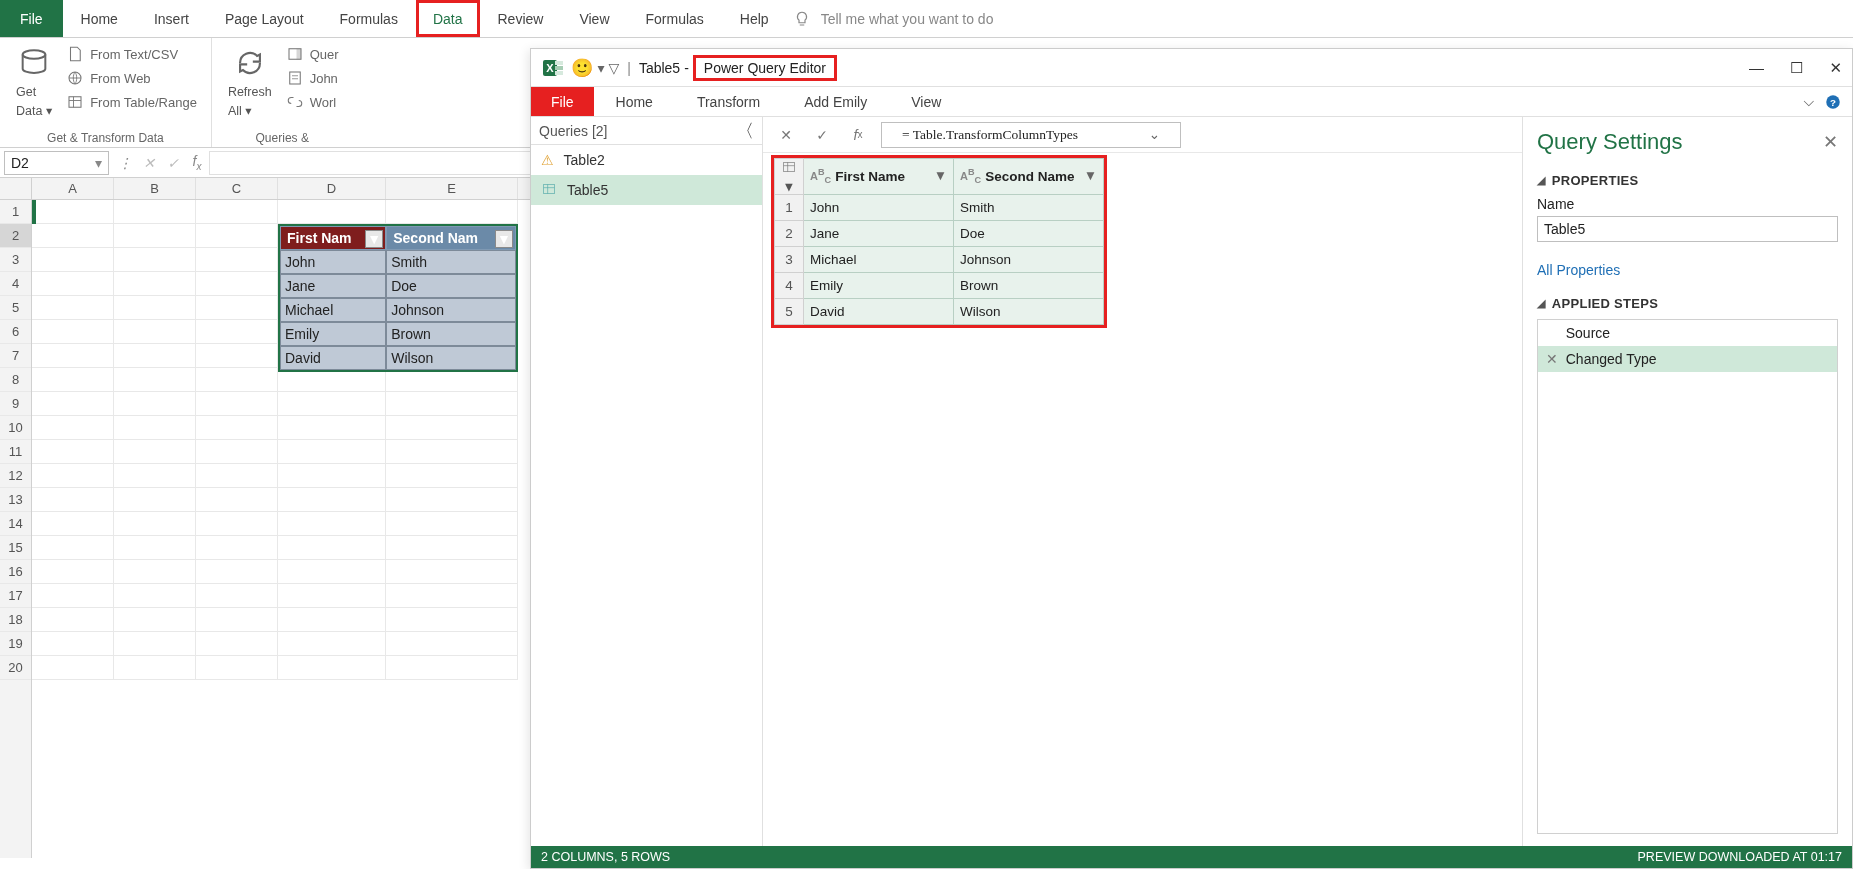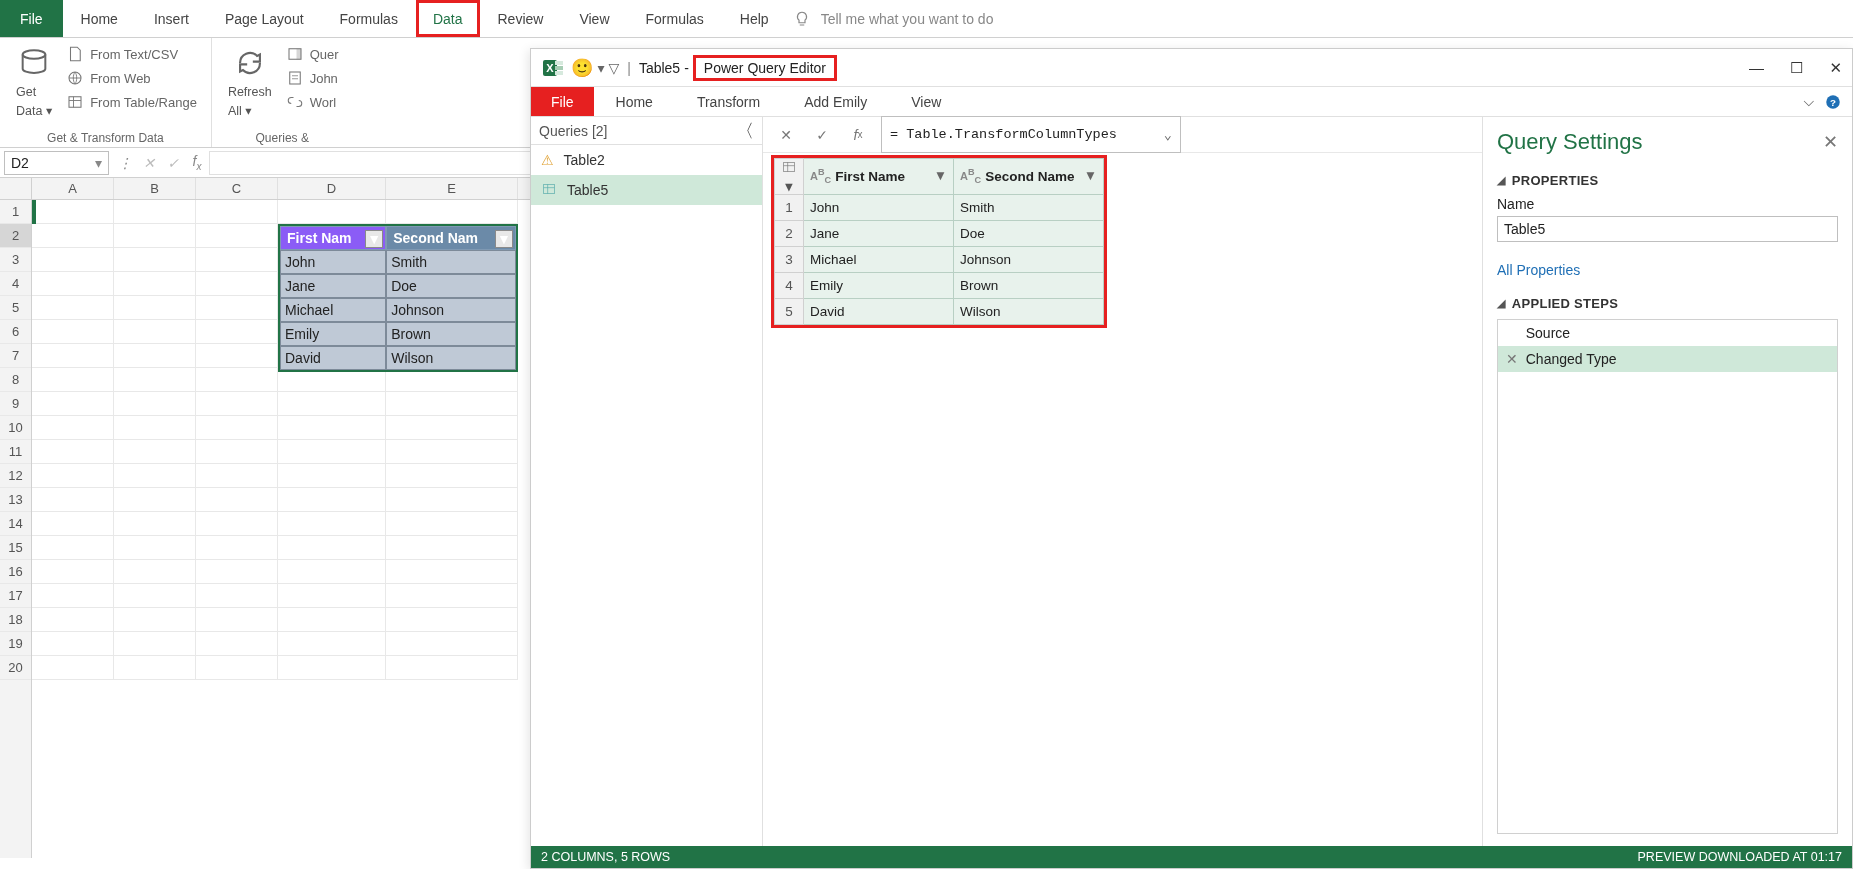--- a/index.html
+++ b/index.html
@@ -44,21 +44,21 @@
 .colhdr.wE{width:132px}
 .gridrows{}
 .gridrow{display:flex;height:24px}
 .cell{width:82px;border-right:1px solid #e8e8e8;border-bottom:1px solid #e8e8e8}
 .cell.wD{width:108px}
 .cell.wE{width:132px}
 
 .xl-table{position:absolute;left:246px;top:46px;width:240px;border:2px solid #217346}
 .xl-table .hdr{display:flex}
 .xl-table .hdr .th{background:#6b8aa8;color:#fff;font-weight:600;height:24px;display:flex;align-items:center;padding:0 6px;border:1px solid #7f99b3;position:relative}
-.xl-table .hdr .th:first-child{background:#8b5cf6}
+.xl-table .hdr .th:first-child{background:#7f1d1d}
 .xl-table .th .dd{position:absolute;right:2px;top:3px;width:18px;height:18px;border:1px solid #8a8a8a;background:#e8e8e8;display:flex;align-items:center;justify-content:center}
 .xl-table .tr{display:flex}
 .xl-table .td{background:#bfc9d6;height:24px;display:flex;align-items:center;padding:0 4px;border:1px solid #7d8a99;color:#222}
 .xl-table .w1{width:108px}
 .xl-table .w2{width:132px}
 .greenbar{position:absolute;left:0;top:22px;width:4px;height:24px;background:#217346}
 
 .pq{position:absolute;left:530px;top:48px;right:0;bottom:0;background:#fff;border:1px solid #ccc;box-shadow:-2px 2px 10px rgba(0,0,0,.1);display:flex;flex-direction:column;z-index:5}
 .pq-title{height:38px;display:flex;align-items:center;padding:0 10px;border-bottom:1px solid #e0e0e0}
 .pq-title .xl-ic{width:24px;height:24px;margin-right:6px}
@@ -76,34 +76,34 @@
 .queries{width:232px;border-right:1px solid #e0e0e0;display:flex;flex-direction:column}
 .queries-hdr{height:28px;display:flex;align-items:center;justify-content:space-between;padding:0 8px;border-bottom:1px solid #e0e0e0;color:#555}
 .queries-hdr .collapse{font-size:18px;color:#444}
 .qitem{display:flex;align-items:center;height:30px;padding:0 10px;gap:10px;color:#333}
 .qitem.sel{background:#cfe8d9}
 .qitem .warn{color:#e0a030}
 
 .mid{flex:1;display:flex;flex-direction:column;min-width:0}
 .fxrow{height:36px;display:flex;align-items:center;gap:10px;padding:0 10px;border-bottom:1px solid #e8e8e8}
 .fxbtn{width:26px;height:26px;display:flex;align-items:center;justify-content:center;color:#777}
-.fxinput{flex:1;max-width:300px;height:37px;border:1px solid #bfbfbf;display:flex;align-items:center;padding:0 8px;font-family:Liberation Mono, monospace;font-size:13.5px;color:#222;justify-content:space-between}
+.fxinput{flex:1;max-width:300px;height:26px;border:1px solid #bfbfbf;display:flex;align-items:center;padding:0 20px;font-family:Liberation Serif, serif;font-size:13.5px;color:#222;justify-content:space-between}
 
 .pq-grid-wrap{padding:2px 8px 8px;align-self:flex-start}
 .pq-grid{border:3px solid #e62020;display:inline-block;background:#fff}
 .pq-grid table{border-collapse:collapse}
 .pq-grid th,.pq-grid td{border:1px solid #b8cfc3;height:26px;font-size:13.5px;text-align:left;padding:0 6px}
 .pq-grid th{background:#e8f2ec}
 .pq-grid td{background:#e8f2ec}
 .pq-grid .rownum{width:26px;background:#f1f1f1;text-align:center;color:#555;border:1px solid #d0d0d0}
 .pq-grid th.rownum{background:#f1f1f1}
 .pq-grid th .abc{color:#888;font-size:11px;margin-right:4px}
 .pq-grid th .dd{float:right;color:#666}
 
-.qset{width:370px;border-left:1px solid #e0e0e0;padding:12px 14px;display:flex;flex-direction:column}
+.qset{width:330px;border-left:1px solid #e0e0e0;padding:12px 14px;display:flex;flex-direction:column}
 .qset h2{font-weight:400;color:#217346;font-size:22px;margin:0;display:flex;justify-content:space-between;align-items:center}
 .qset .close{color:#777;font-size:18px}
 .sect-hdr{display:flex;align-items:center;color:#333;font-weight:700;font-size:13px;margin-top:18px;letter-spacing:.3px}
 .sect-hdr .tri{color:#555;margin-right:6px;font-size:11px}
 .prop-lbl{margin-top:8px;font-size:14px}
 .prop-input{margin-top:4px;border:1px solid #bfbfbf;height:26px;padding:0 6px;display:flex;align-items:center;font-size:14px}
 .linklike{color:#1f6fb5;margin-top:20px;font-size:14px}
 .steps{margin-top:8px;border:1px solid #d0d0d0;flex:1;min-height:300px}
 .step{height:26px;display:flex;align-items:center;padding:0 8px;font-size:14px}
 .step .x{color:#777;margin-right:8px;visibility:hidden}

